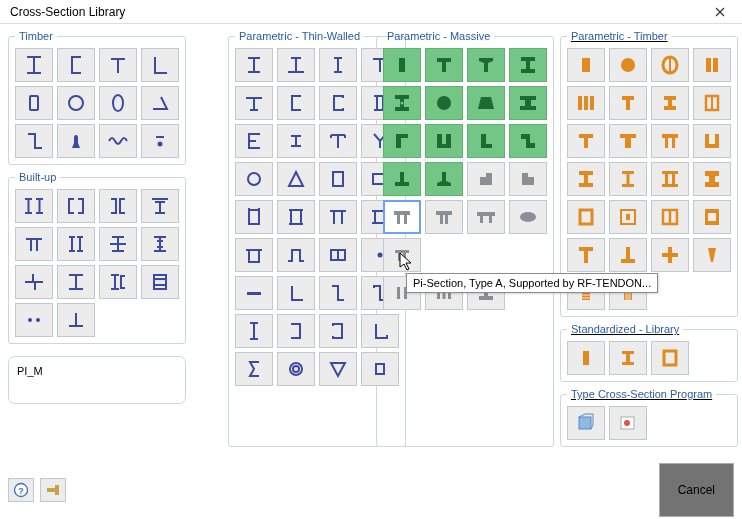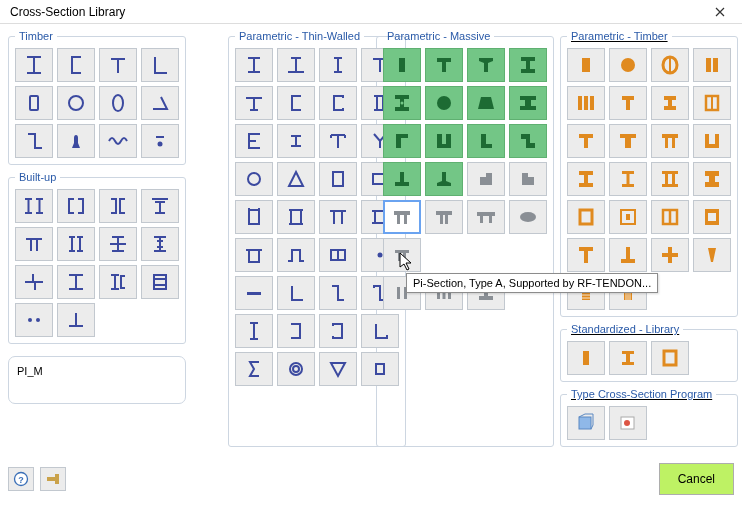--- a/index.html
+++ b/index.html
@@ -90,22 +90,22 @@
     width: 26px;
     height: 24px;
     border: 1px solid #c2c8cf;
     background: #ececec;
     display: flex;
     align-items: center;
     justify-content: center;
   }
   .btn {
     border: 1px solid #adadad;
-    background: #bef264;
-    padding: 8px 18px;
+    background: #737373;
+    padding: 19px 18px;
     font-size: 12px;
   }
   .tooltip {
     position: absolute;
     left: 406px;
     top: 249px;
     background: #fff;
     border: 1px solid #8c8c8c;
     padding: 3px 6px;
     font-size: 11px;

